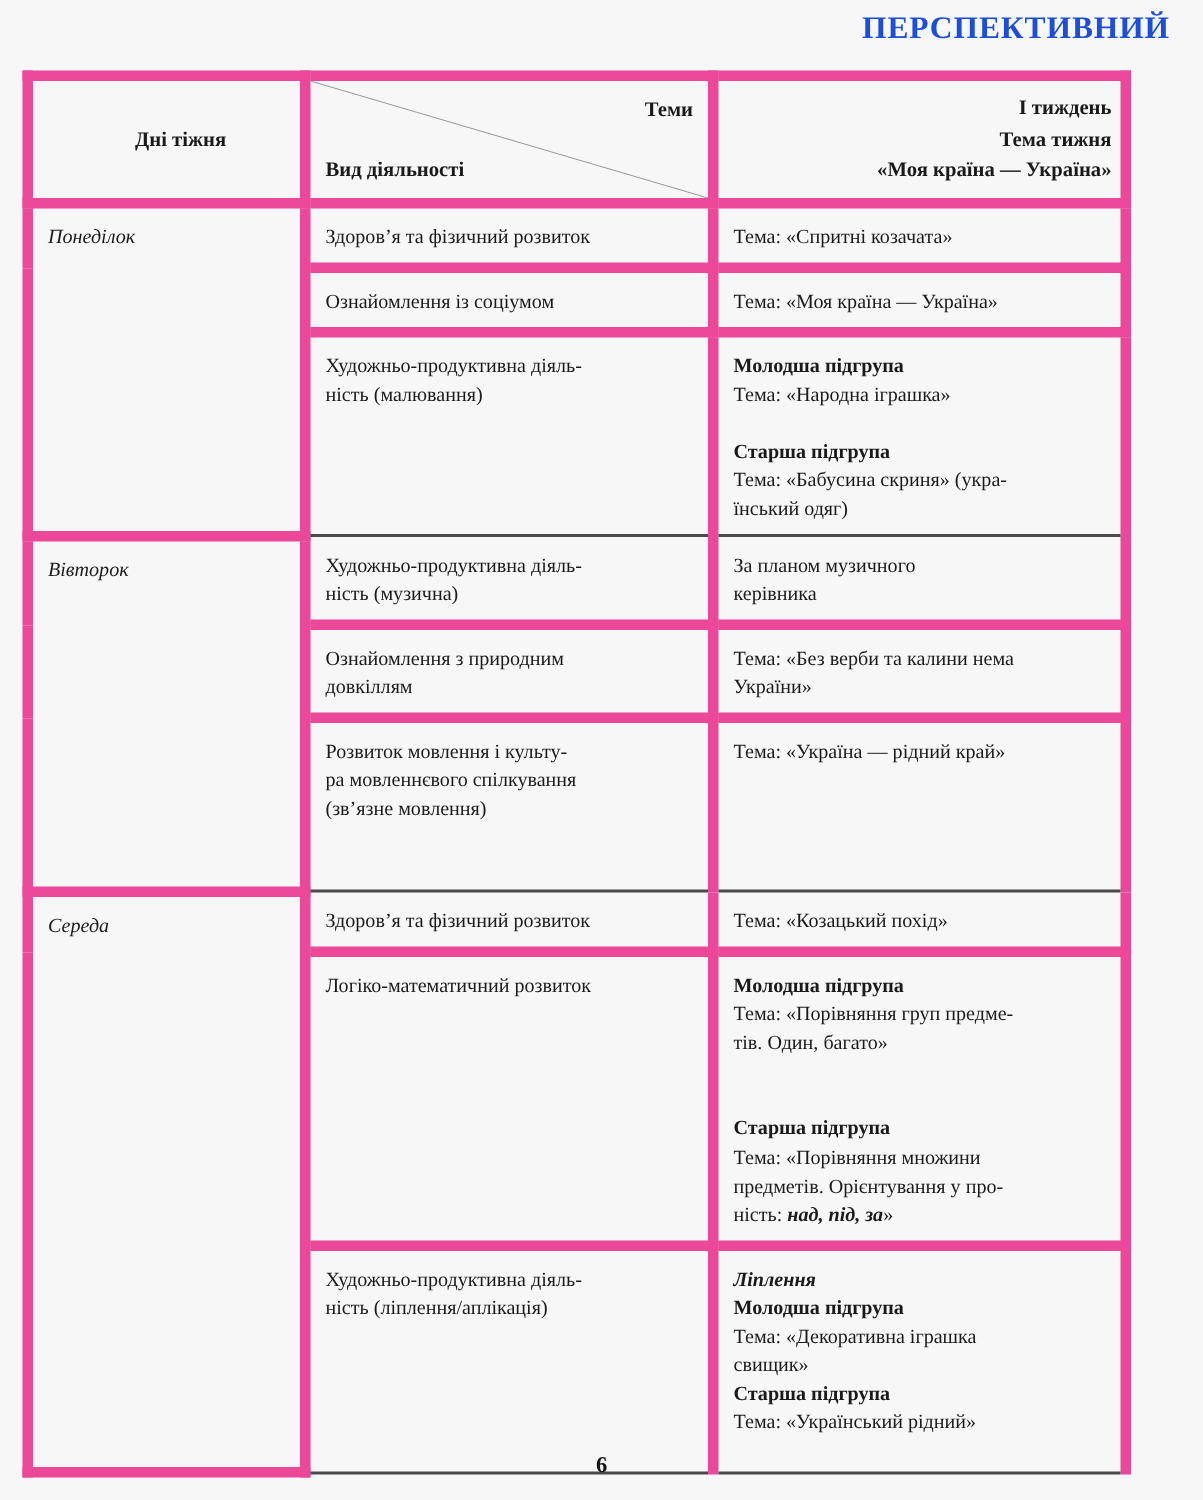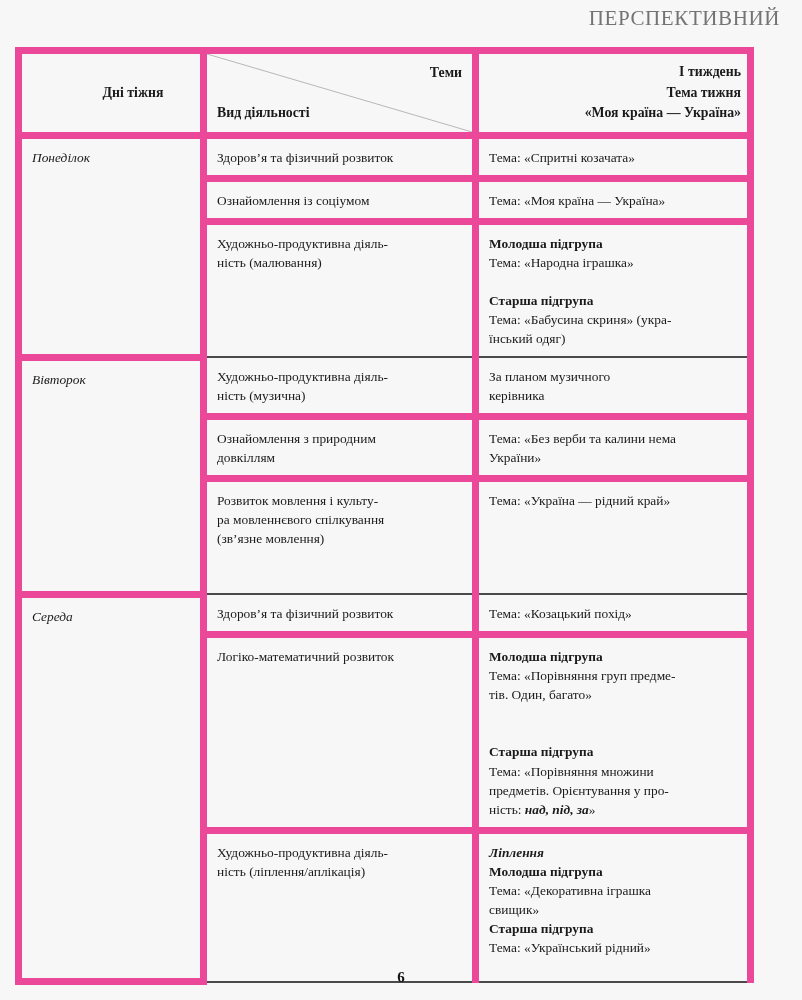--- a/index.html
+++ b/index.html
@@ -18,23 +18,23 @@
   }
 
   
   .running-head {
     position: absolute;
     top: 6px;
     left: 0;
     right: 22px;
     text-align: right;
     font-size: 21px;
-    font-weight: 400;
+    font-weight: 700;
     letter-spacing: 0.6px;
-    color: #737373;
+    color: #1d4ed8;
     line-height: 1.2;
   }
 
   
   .plan-table-wrap {
     position: absolute;
     left: 15px;
     top: 47px;
     width: 732px;
   }
@@ -63,21 +63,21 @@
   col.c-act    { width: 272px; }
   col.c-theme  { width: 275px; }
 
   
   tr.head-row td {
     padding: 0;
     height: 78px;
     vertical-align: middle;
   }
   .hd-days {
-    text-align: center;
+    text-align: left;
     font-weight: 700;
     font-size: 13.8px;
     padding: 0 24px;
     margin-left: 44px;
   }
   .hd-split {
     position: relative;
     height: 78px;
     overflow: hidden;
   }

